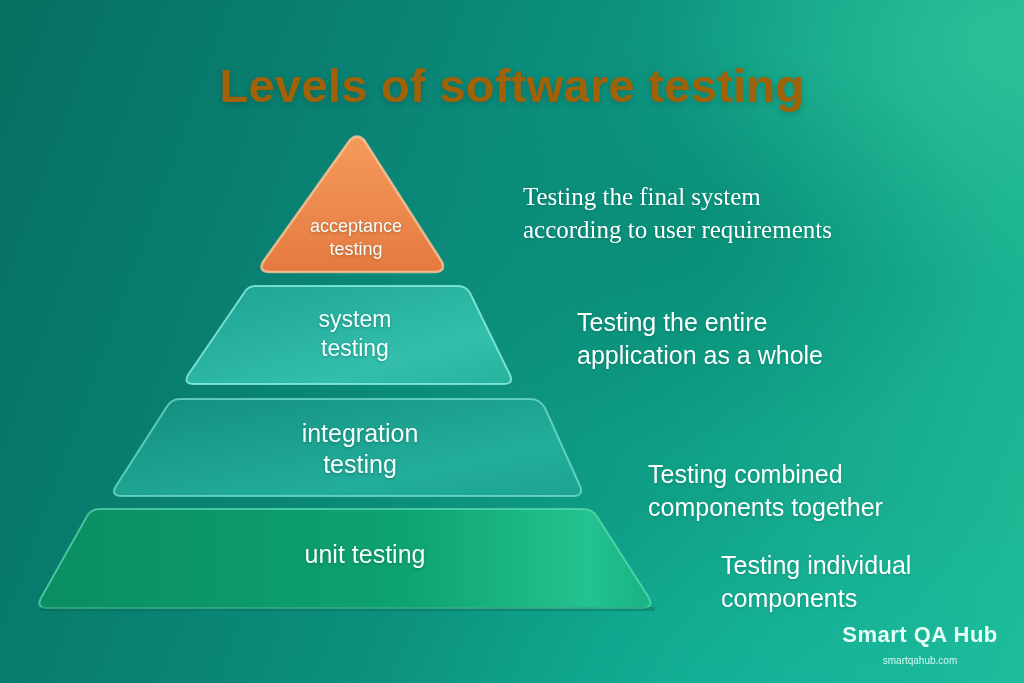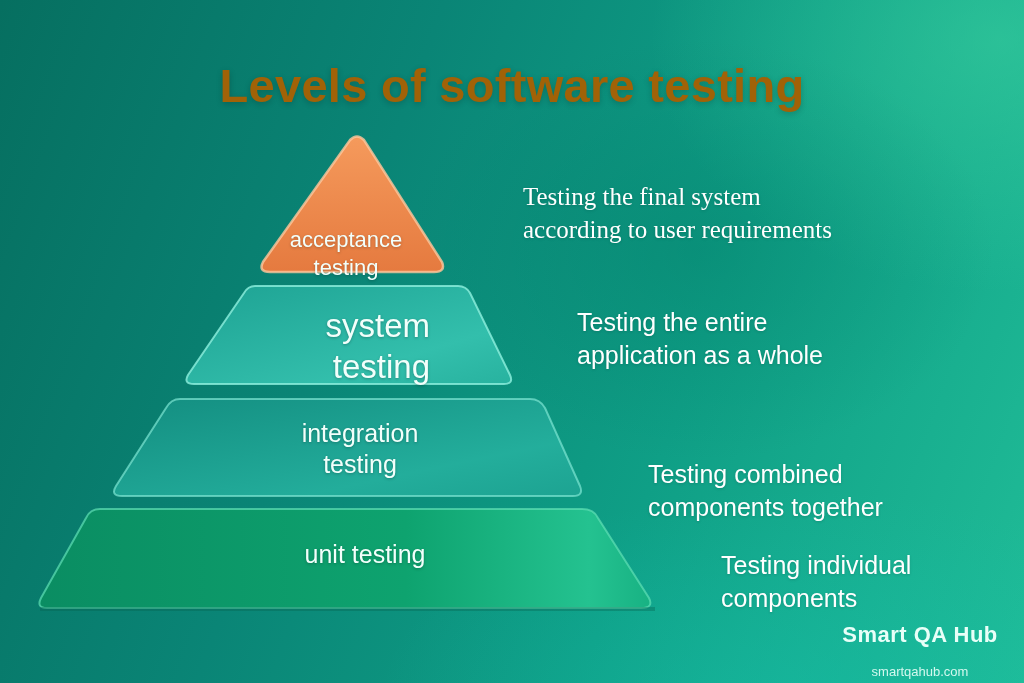--- a/index.html
+++ b/index.html
@@ -23,21 +23,21 @@
       text-shadow: 0 1px 3px rgba(0,0,0,0.25);
     }
     .desc {
       position: absolute; color: #ffffff; font-size: 25px; line-height: 1.3;
       text-shadow: 0 1px 3px rgba(0,0,0,0.15);
     }
     .brand {
       position: absolute; right: 24px; top: 622px; width: 160px; text-align: center; color: #e8fff8;
     }
     .brand .name { font-size: 22px; font-weight: bold; letter-spacing: 0.5px; }
-    .brand .url { font-size: 13px; margin-top: 16px; opacity: 0.9; }
+    .brand .url { font-size: 10px; margin-top: 7px; opacity: 0.9; }
   </style>
 </head>
 <body>
 
 <div class="title">Levels of software testing</div>
 
 <svg class="pyr" width="1024" height="683">
   <defs>
     <linearGradient id="gA" x1="0" y1="0" x2="0" y2="1">
       <stop offset="0" stop-color="#f59a5c"></stop>
@@ -72,25 +72,25 @@
   <g>
     <path d="M180,399 L530,399 Q540,399 545,408 L580,486 Q584,496 573,496 L122,496 Q110,496 116,486 L166,408 Q171,399 180,399 Z" fill="url(#gI)" fill-opacity="0.92" stroke="#7de6d3" stroke-width="2" stroke-opacity="0.7"></path>
   </g>
 
   <g>
     <path d="M100,509 L582,509 Q594,509 598,518 L649,598 Q654,608 641,608 L47,608 Q36,608 41,598 L86,518 Q90,509 100,509 Z" fill="url(#gU)" stroke="#5fe0b5" stroke-width="2" stroke-opacity="0.7"></path>
     <rect x="40" y="607" width="615" height="4" fill="#06604c" opacity="0.35"></rect>
   </g>
 </svg>
 
-<div class="lvl-label" style="left:276px; top:215px; width:140px; font-size:22px;margin-top:11px;">
+<div class="lvl-label" style="left:286px; top:215px; width:140px; font-size:18px;">
   <div>acceptance</div>
   <div>testing</div>
 </div>
-<div class="lvl-label" style="left:280px; top:305px; width:150px; font-size:33px;text-align:right;">
+<div class="lvl-label" style="left:280px; top:305px; width:150px; font-size:23px;">
   <div>system</div>
   <div>testing</div>
 </div>
 <div class="lvl-label" style="left:260px; top:418px; width:200px; font-size:25px;">
   <div>integration</div>
   <div>testing</div>
 </div>
 <div class="lvl-label" style="left:260px; top:539px; width:210px; font-size:25px;">
   <div>unit testing</div>
 </div>

